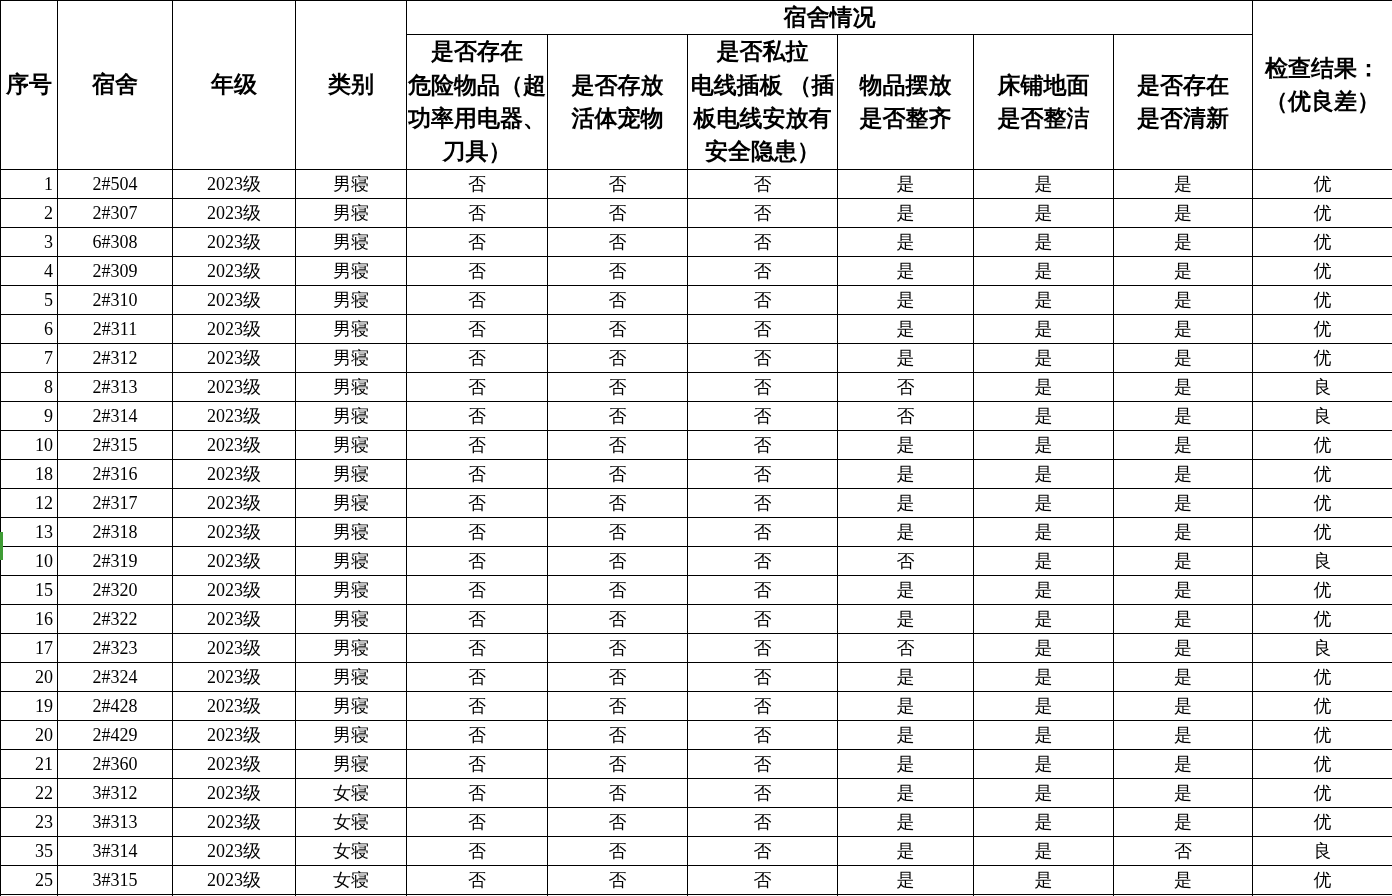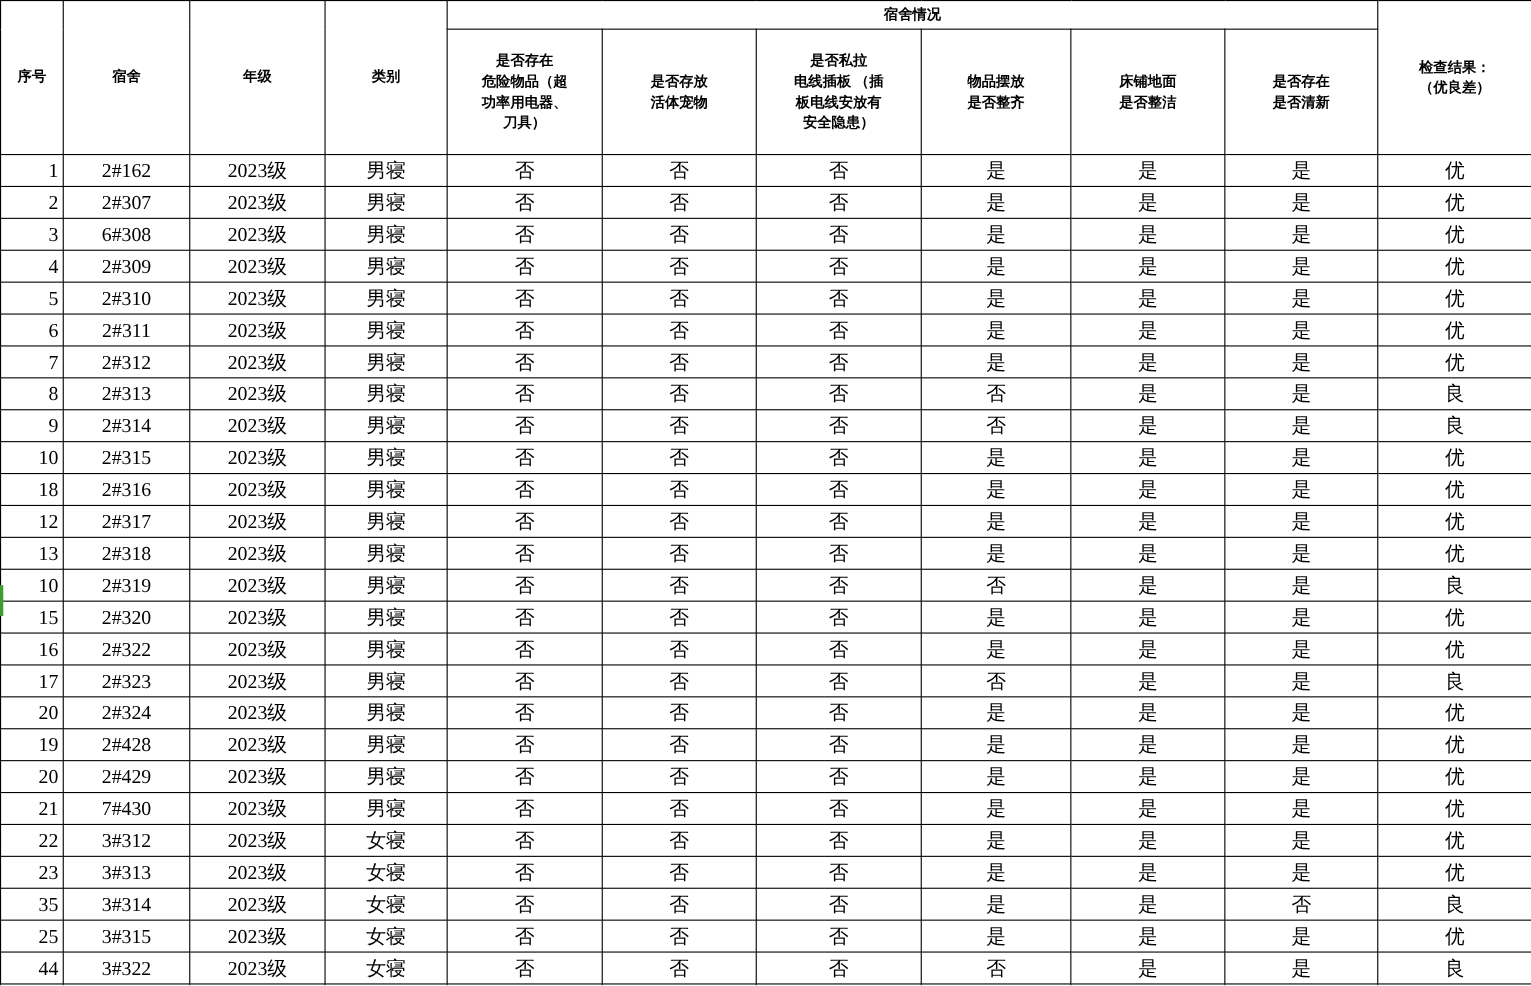--- a/index.html
+++ b/index.html
@@ -22,21 +22,21 @@
   }
   table.grid th, table.grid td {
     border: 1px solid #000000;
     padding: 0;
     color: #000000;
     overflow: hidden;
   }
   table.grid { border-bottom: 2px solid #000000; }
   thead th {
     font-weight: bold;
-    font-size: 13px;
+    font-size: 23px;
     vertical-align: middle;
     white-space: pre-line;
     line-height: 1.45;
   }
   tr.header-group-row { height: 26px; }
   tr.header-sub-row { height: 114px; }
   tbody tr { height: 28px; }
   tbody td {
     font-size: 18px;
     text-align: center;
@@ -98,21 +98,21 @@
 是否整齐</th>
         <th>床铺地面
 是否整洁</th>
         <th>是否存在
 是否清新</th>
       </tr>
     </thead>
     <tbody>
         <tr>
           <td class="cell-no">1</td>
-          <td>2#162</td>
+          <td>2#504</td>
           <td>2023级</td>
           <td>男寝</td>
           <td>否</td>
           <td>否</td>
           <td>否</td>
           <td>是</td>
           <td>是</td>
           <td>是</td>
           <td>优</td>
         </tr>
@@ -358,21 +358,21 @@
           <td>否</td>
           <td>否</td>
           <td>否</td>
           <td>是</td>
           <td>是</td>
           <td>是</td>
           <td>优</td>
         </tr>
         <tr>
           <td class="cell-no">21</td>
-          <td>7#430</td>
+          <td>2#360</td>
           <td>2023级</td>
           <td>男寝</td>
           <td>否</td>
           <td>否</td>
           <td>否</td>
           <td>是</td>
           <td>是</td>
           <td>是</td>
           <td>优</td>
         </tr>

